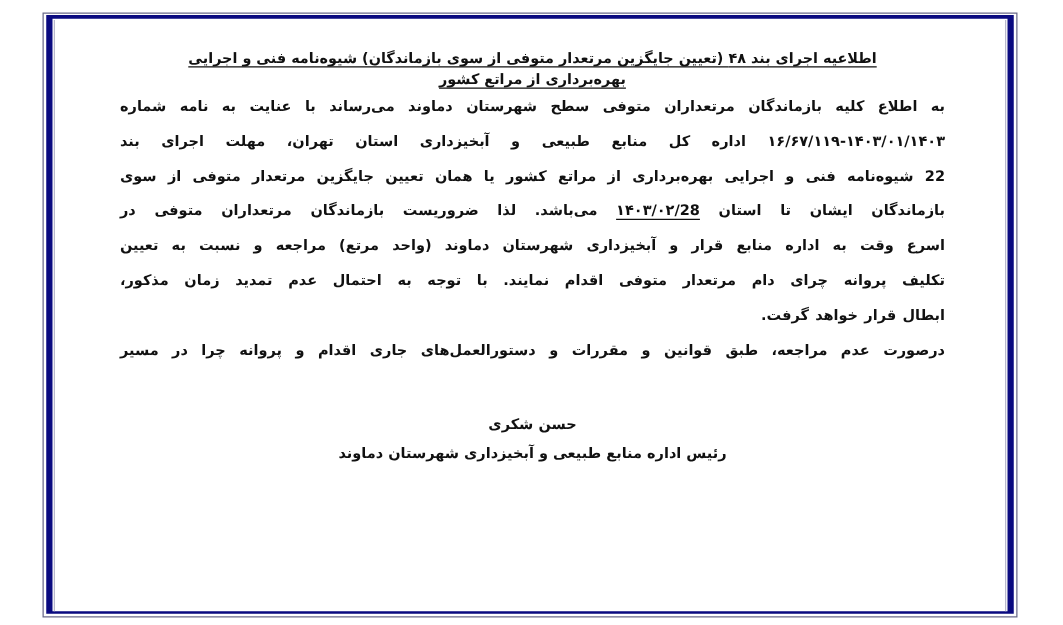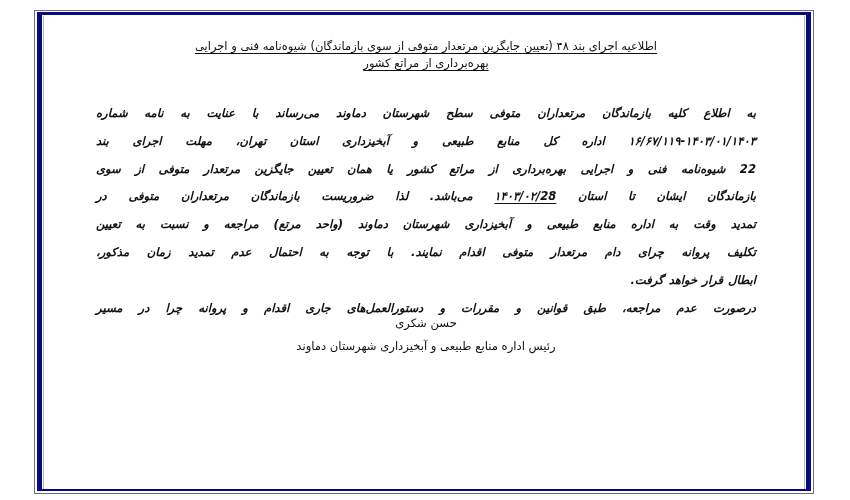--- a/index.html
+++ b/index.html
@@ -50,61 +50,59 @@
     .page {
       position: absolute;
       left: 96px;
       top: 38px;
       width: 660px;
       direction: rtl;
       text-align: right;
     }
     .title {
       font-size: 11.5px;
-      font-weight: normal;
+      font-weight: bold;
       text-decoration: underline;
       text-underline-offset: 3px;
       text-align: center;
       line-height: 17px;
       margin: 0;
       padding: 0 6px;
     }
     .title .line { display: block; }
     .body {
-      margin-top: 28px;
       font-size: 11.6px;
       font-weight: bold;
       line-height: 27.8px;
       text-align: justify;
       text-align-last: right;
       word-spacing: 1px;
-      font-style: italic;
     }
     .body .ln {
       display: block;
       text-align: justify;
       text-align-last: justify;
       white-space: nowrap;
     }
     .body .ln.last {
       text-align-last: right;
     }
     .underline-date {
       text-decoration: underline;
       text-underline-offset: 3px;
     }
     .signature {
       position: absolute;
       left: 96px;
-      top: 312px;
+      top: 328px;
       width: 660px;
       direction: rtl;
       text-align: center;
       font-size: 11.6px;
-      font-weight: normal;
+      font-weight: bold;
       line-height: 23px;
     }
     .signature .ln { display: block; }
   </style>
 </head>
 <body>
 
 <div class="frame-outer"></div>
 <div class="frame-thick"></div>
 <div class="frame-inner"></div>
@@ -113,21 +111,21 @@
   <h1 class="title">
     <span class="line">اطلاعیه اجرای بند ۴۸ (تعیین جایگزین مرتعدار متوفی از سوی بازماندگان) شیوه‌نامه فنی و اجرایی</span>
     <span class="line">بهره‌برداری از مراتع کشور</span>
   </h1>
 
   <div class="body">
     <span class="ln">به اطلاع کلیه بازماندگان مرتعداران متوفی سطح شهرستان دماوند می‌رساند با عنایت به نامه شماره</span>
     <span class="ln">۱۶/۶۷/۱۱۹-۱۴۰۳/۰۱/۱۴۰۳ اداره کل منابع طبیعی و آبخیزداری استان تهران، مهلت اجرای بند</span>
     <span class="ln">22 شیوه‌نامه فنی و اجرایی بهره‌برداری از مراتع کشور یا همان تعیین جایگزین مرتعدار متوفی از سوی</span>
     <span class="ln"><span>بازماندگان ایشان تا استان </span><span class="underline-date">۱۴۰۳/۰۲/28</span><span> می‌باشد. لذا ضروریست بازماندگان مرتعداران متوفی در</span></span>
-    <span class="ln">تمدید وقت به اداره منابع طبیعی و آبخیزداری شهرستان دماوند (واحد مرتع) مراجعه و نسبت به تعیین</span>
+    <span class="ln">اسرع وقت به اداره منابع قرار و آبخیزداری شهرستان دماوند (واحد مرتع) مراجعه و نسبت به تعیین</span>
     <span class="ln">تکلیف پروانه چرای دام مرتعدار متوفی اقدام نمایند. با توجه به احتمال عدم تمدید زمان مذکور،</span>
     <span class="ln last">ابطال قرار خواهد گرفت.</span>
     <span class="ln">درصورت عدم مراجعه، طبق قوانین و مقررات و دستورالعمل‌های جاری اقدام و پروانه چرا در مسیر</span>
   </div>
 </div>
 
 <div class="signature">
   <span class="ln">حسن شکری</span>
   <span class="ln">رئیس اداره منابع طبیعی و آبخیزداری شهرستان دماوند</span>
 </div>

